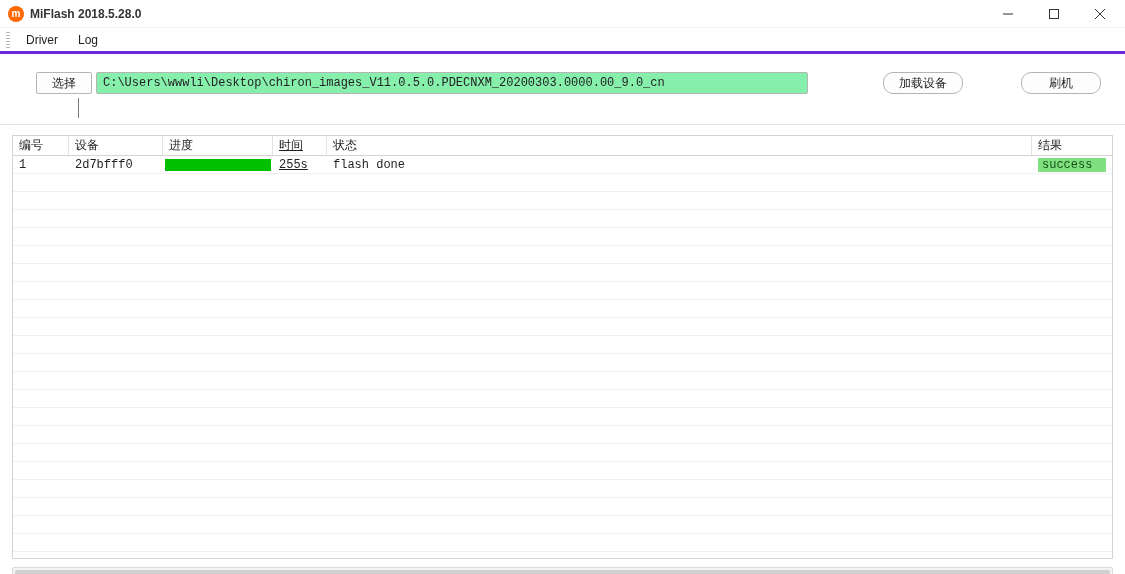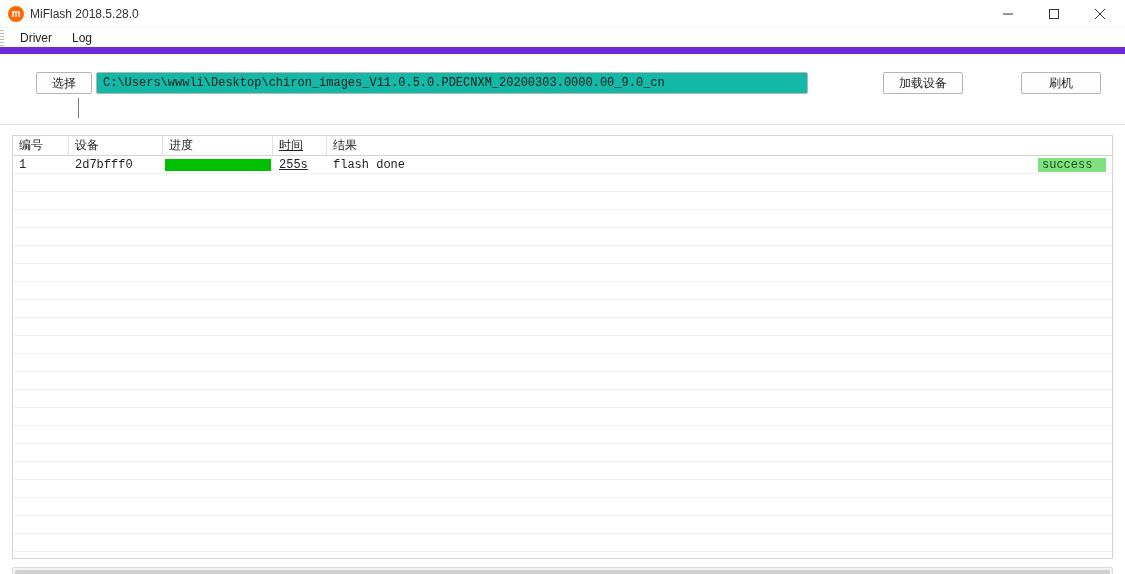--- a/index.html
+++ b/index.html
@@ -27,39 +27,40 @@
     background: #ff6700;
     color: #fff;
     font-size: 10px;
     display: flex;
     align-items: center;
     justify-content: center;
     margin-right: 6px;
     font-weight: bold;
     font-family: Arial, sans-serif;
   }
-  .titlebar .title { color: #333; }
+  .titlebar .title { color: #333; font-weight: bold; }
   .titlebar .spacer { flex: 1; }
   .win-controls { display: flex; height: 100%; }
   .win-btn {
     width: 46px;
     display: flex;
     align-items: center;
     justify-content: center;
     color: #555;
     font-size: 11px;
   }
   .win-btn svg { display: block; }
 
   
   .menubar {
     height: 26px;
     display: flex;
     align-items: center;
-    border-bottom: 7px solid #6d28d9;
+    padding-left: 6px;
+    border-bottom: 3px solid #6d28d9;
     background: #ffffff;
   }
   .menubar .grip {
     width: 4px; height: 16px;
     margin-right: 6px;
     background: repeating-linear-gradient(
       to bottom,
       #b8b8b8 0 1px, transparent 1px 3px
     );
   }
@@ -87,31 +88,31 @@
     padding: 0 12px;
     border: 1px solid #b5b5b5;
     border-radius: 2px;
     background: #fdfdfd;
     display: inline-flex;
     align-items: center;
     justify-content: center;
     font-size: 12px;
     color: #222;
   }
-  .btn.wide { min-width: 80px; }
+  .btn.wide { min-width: 80px; border-radius: 10px; }
   .path-input {
     height: 22px;
     flex: 0 0 712px;
     border: 1px solid #b5b5b5;
     border-radius: 2px;
     padding: 0 6px;
     font-family: Consolas, "Courier New", monospace;
     font-size: 12px;
     color: #222;
-    background: #14b8a6;
+    background: #86efac;
     outline: none;
   }
   .toolbar-gap { flex: 1; }
   .status-line {
     height: 20px;
     margin-left: 64px;
     width: 712px;
     border-left: 1px solid #7a7a7a;
     padding-left: 6px;
     font-family: Consolas, "Courier New", monospace;
@@ -253,20 +254,21 @@
   </div>
   <div class="status-line"></div>
 </div>
 
 <div class="table-wrap">
   <div class="thead">
     <div class="th col-id">编号</div>
     <div class="th col-dev">设备</div>
     <div class="th col-prog">进度</div>
     <div class="th col-time">时间</div>
+    <div class="th col-status">状态</div>
     <div class="th col-result">结果</div>
   </div>
   <div class="tbody">
     <div class="gridlines"></div>
     <div class="row">
       <div class="td col-id">1</div>
       <div class="td col-dev">2d7bfff0</div>
       <div class="td col-prog">
         <div class="progress-bar"></div>
       </div>

